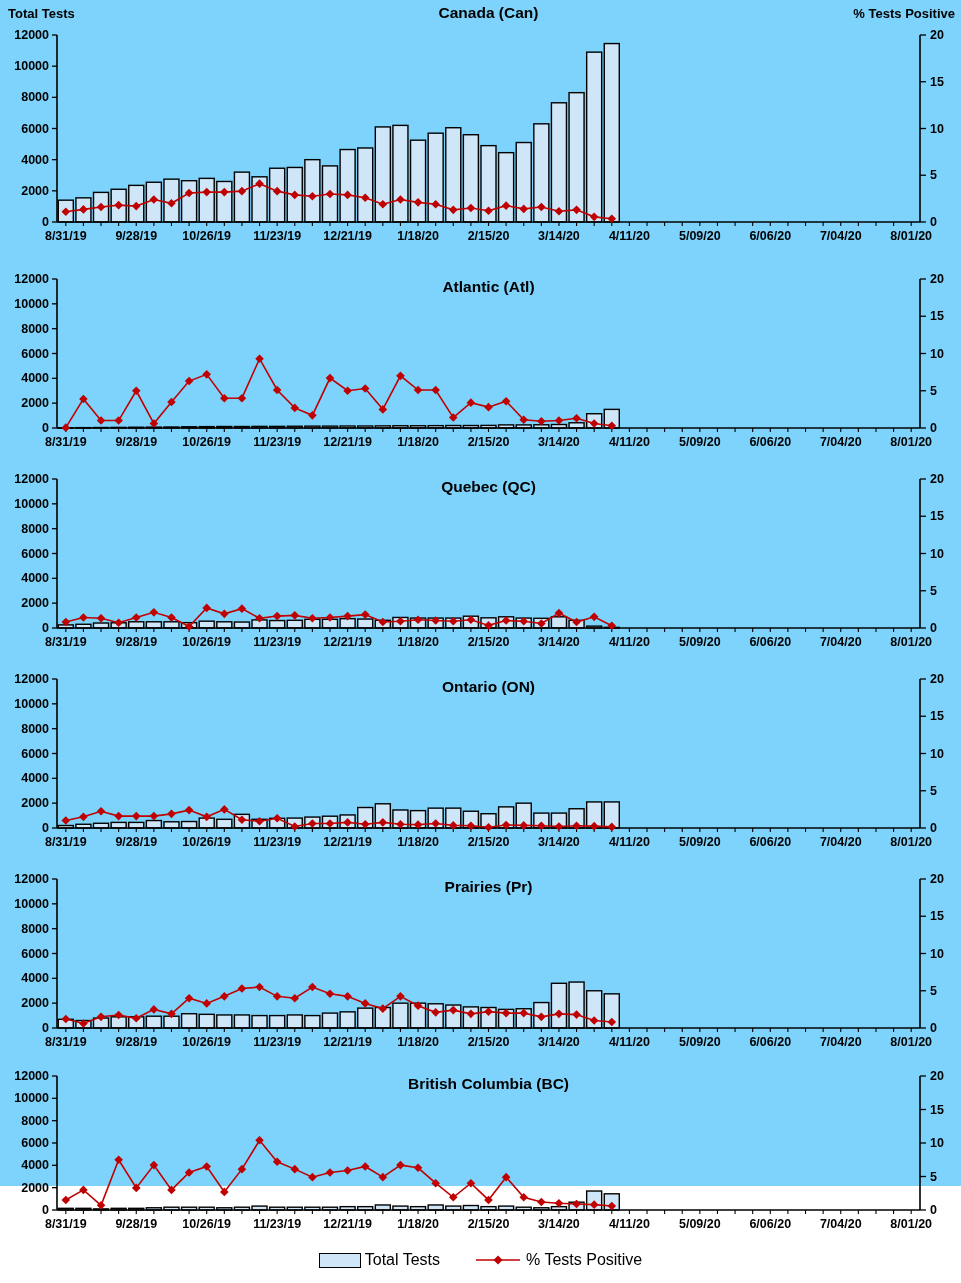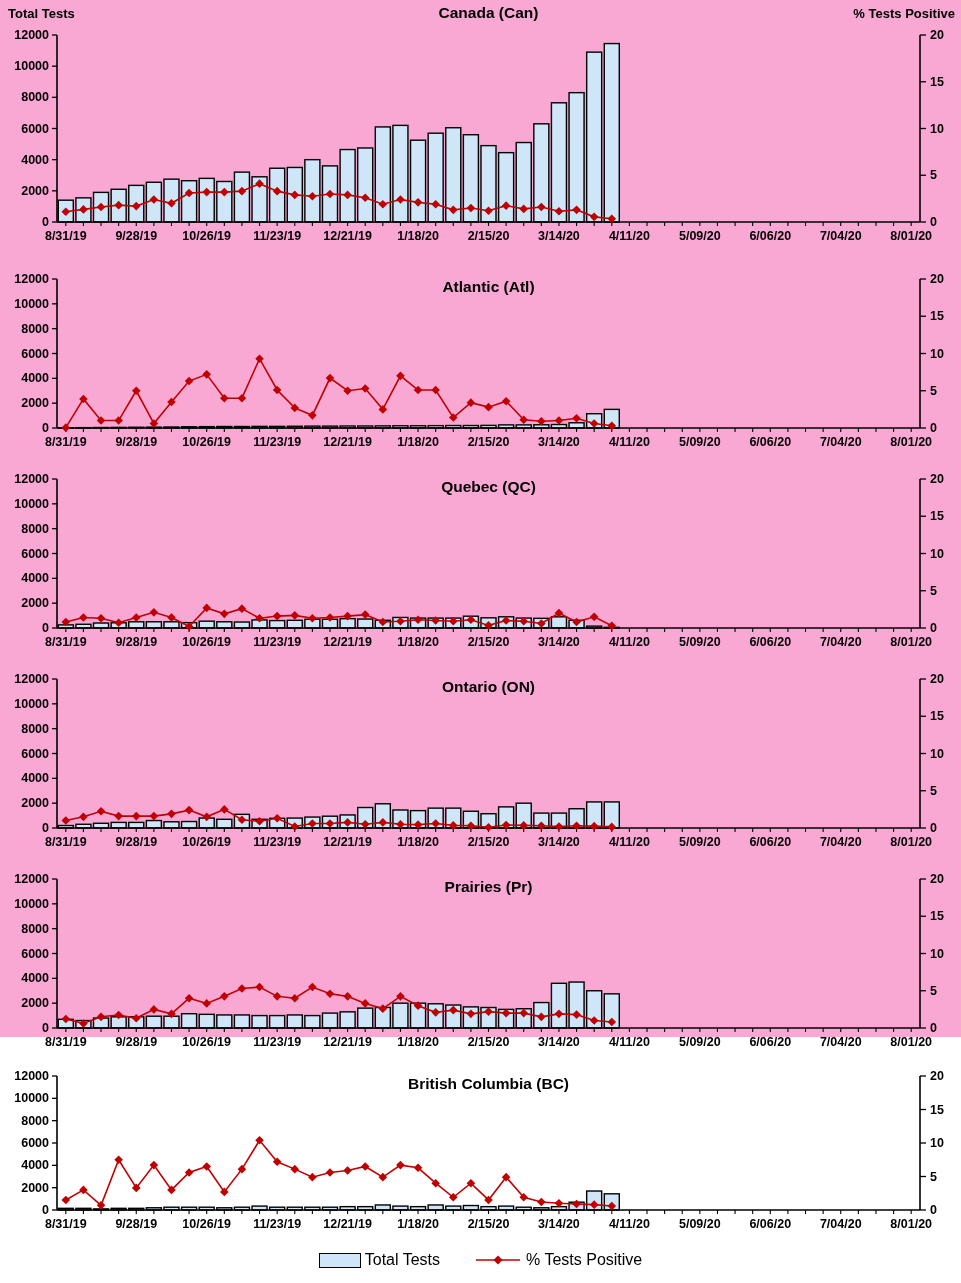--- a/index.html
+++ b/index.html
@@ -1,17 +1,17 @@
 <!DOCTYPE html>
 <html><head>
 <meta charset="utf-8">
 <style>
   html,body{margin:0;padding:0;background:#ffffff;}
   body{font-family:"Liberation Sans", sans-serif; width:961px; height:1283px; overflow:hidden;}
-  #stage{position:relative;width:961px;height:1037px;background:#f9a8d4;}
+  #stage{position:relative;width:961px;height:1186px;background:#7dd3fc;}
   .axis-header{position:absolute;top:6px;font-weight:bold;font-size:13px;color:#000;}
   #hdr-left{left:8px;}
   #hdr-right{right:6px;text-align:right;}
   .chart-svg{position:absolute;left:0;display:block;}
   #legend{position:absolute;left:0;width:961px;top:1243px;height:34px;
           display:flex;align-items:center;justify-content:center;gap:34px;}
   .legend-item{display:flex;align-items:center;gap:4px;font-size:16px;color:#000;}
   .legend-swatch{width:40px;height:13px;border:1.5px solid #000;}
 </style>
 </head>

